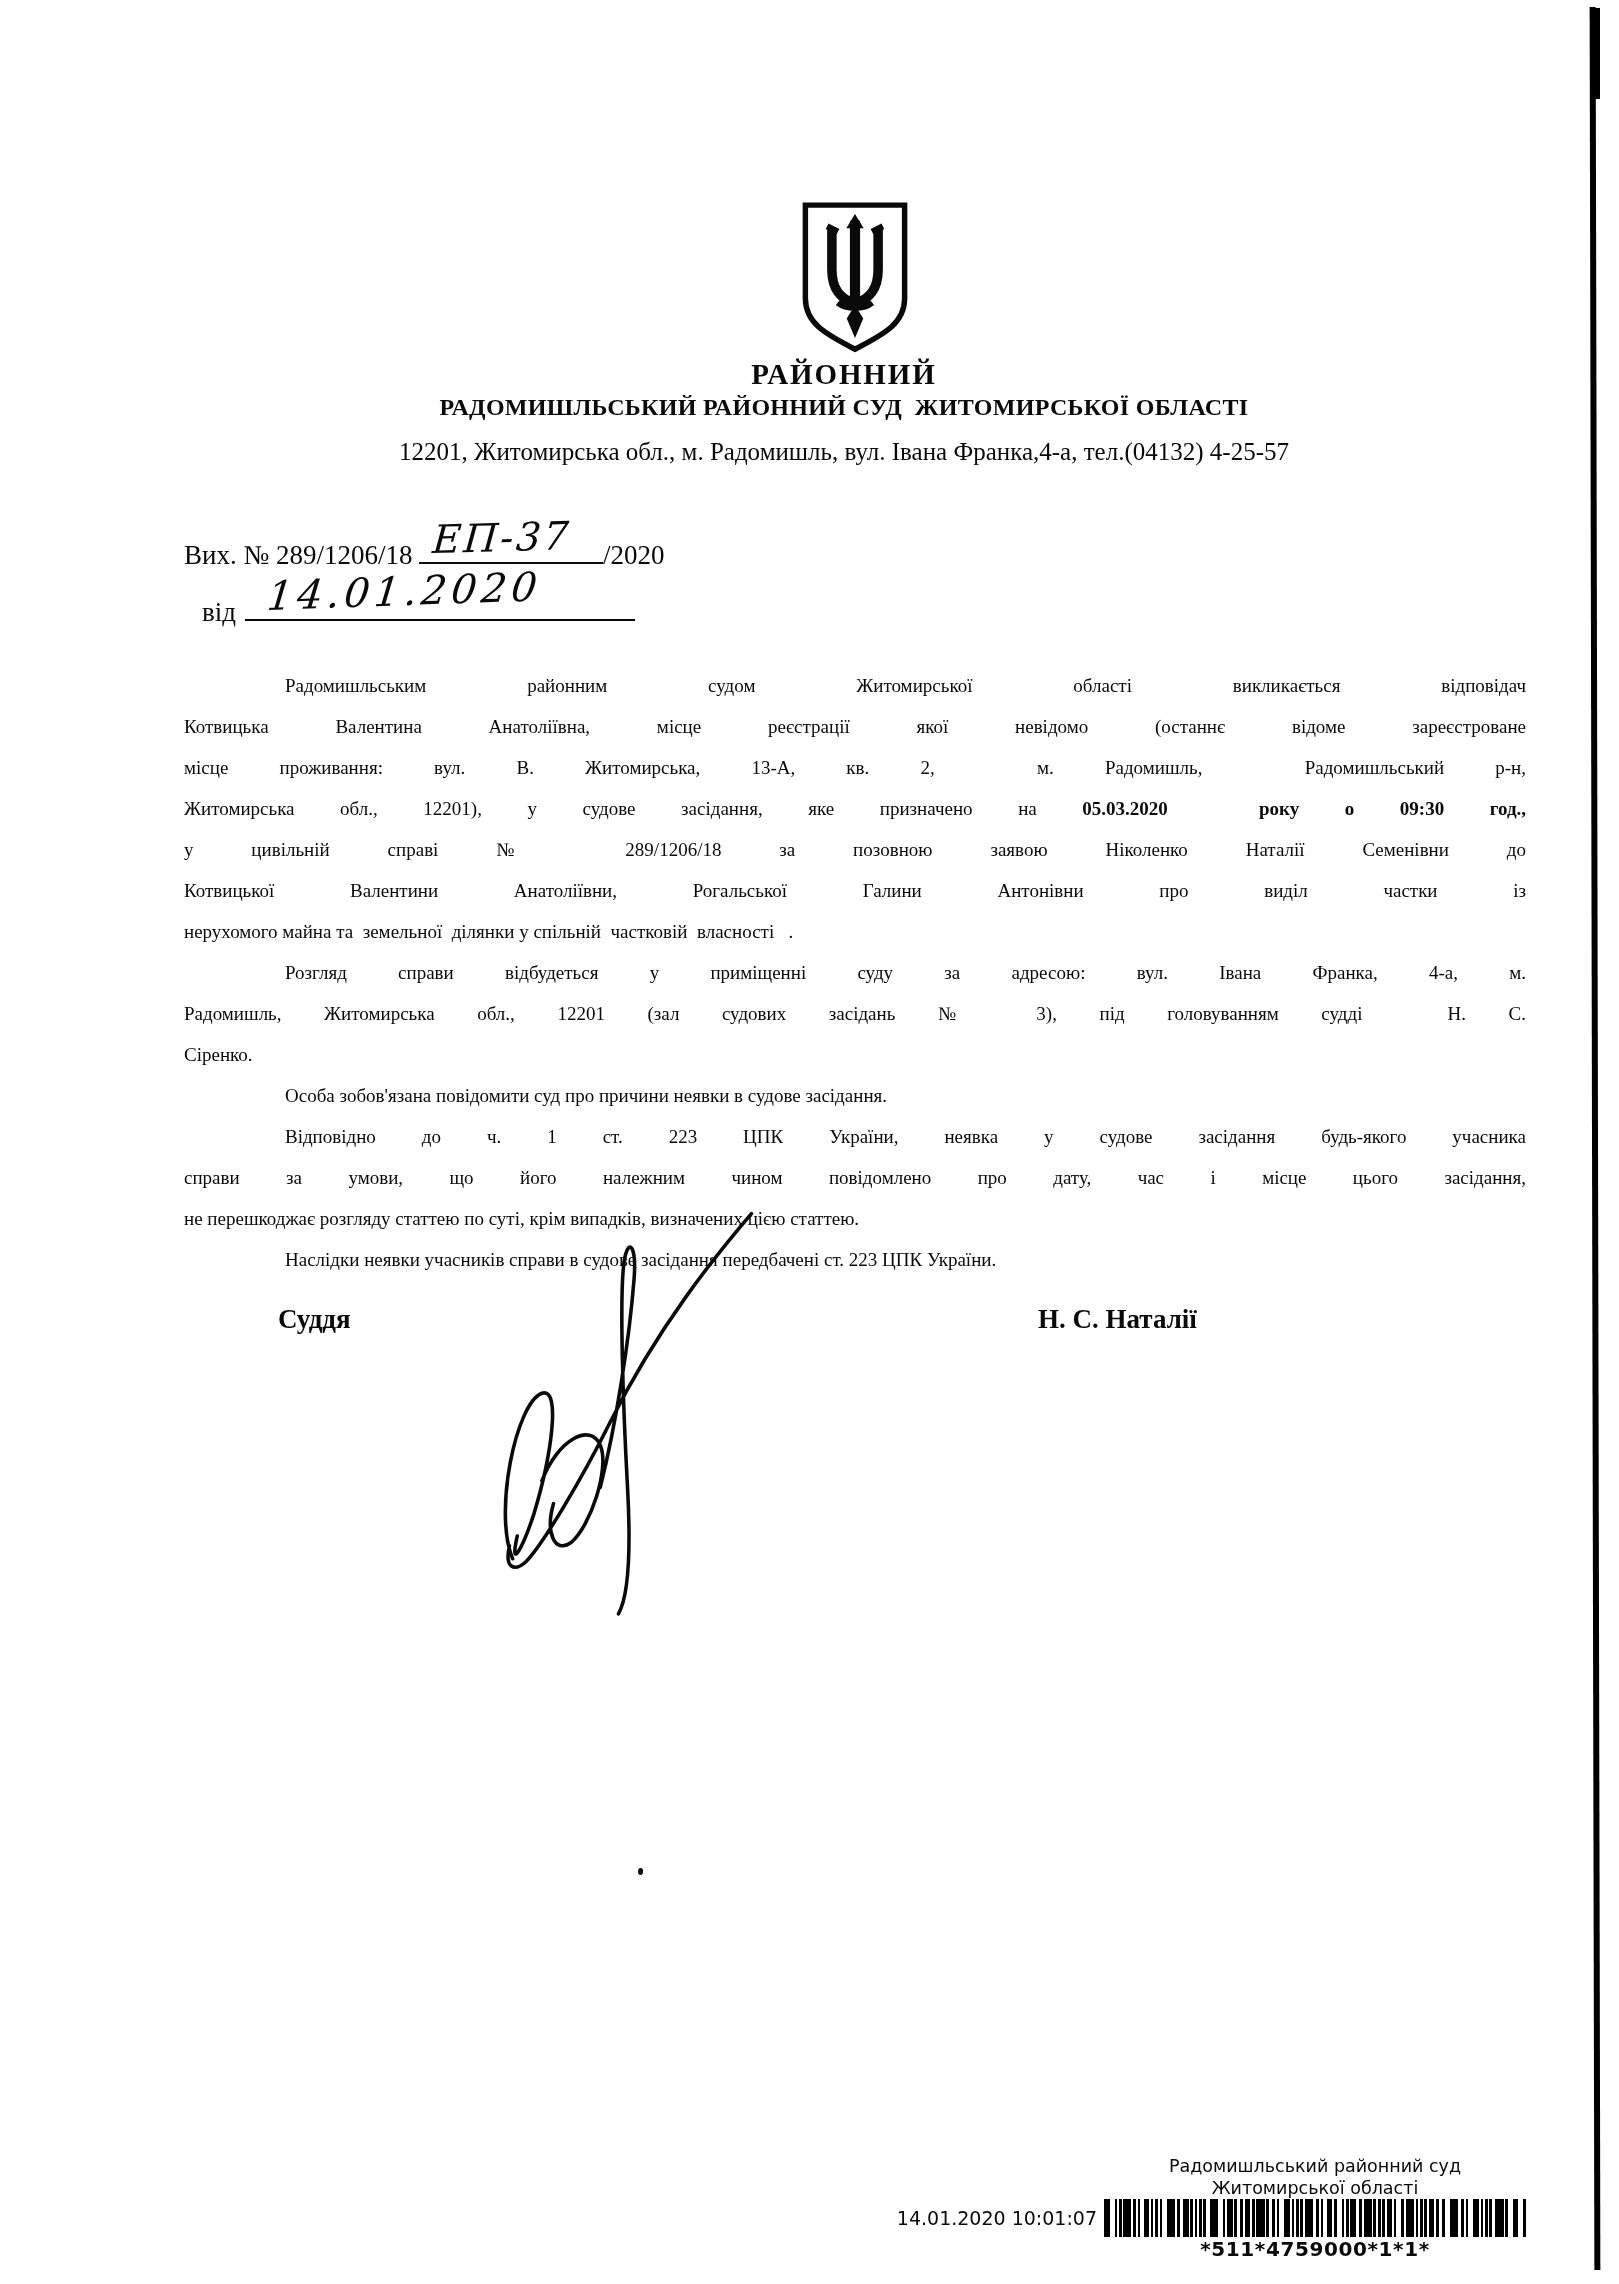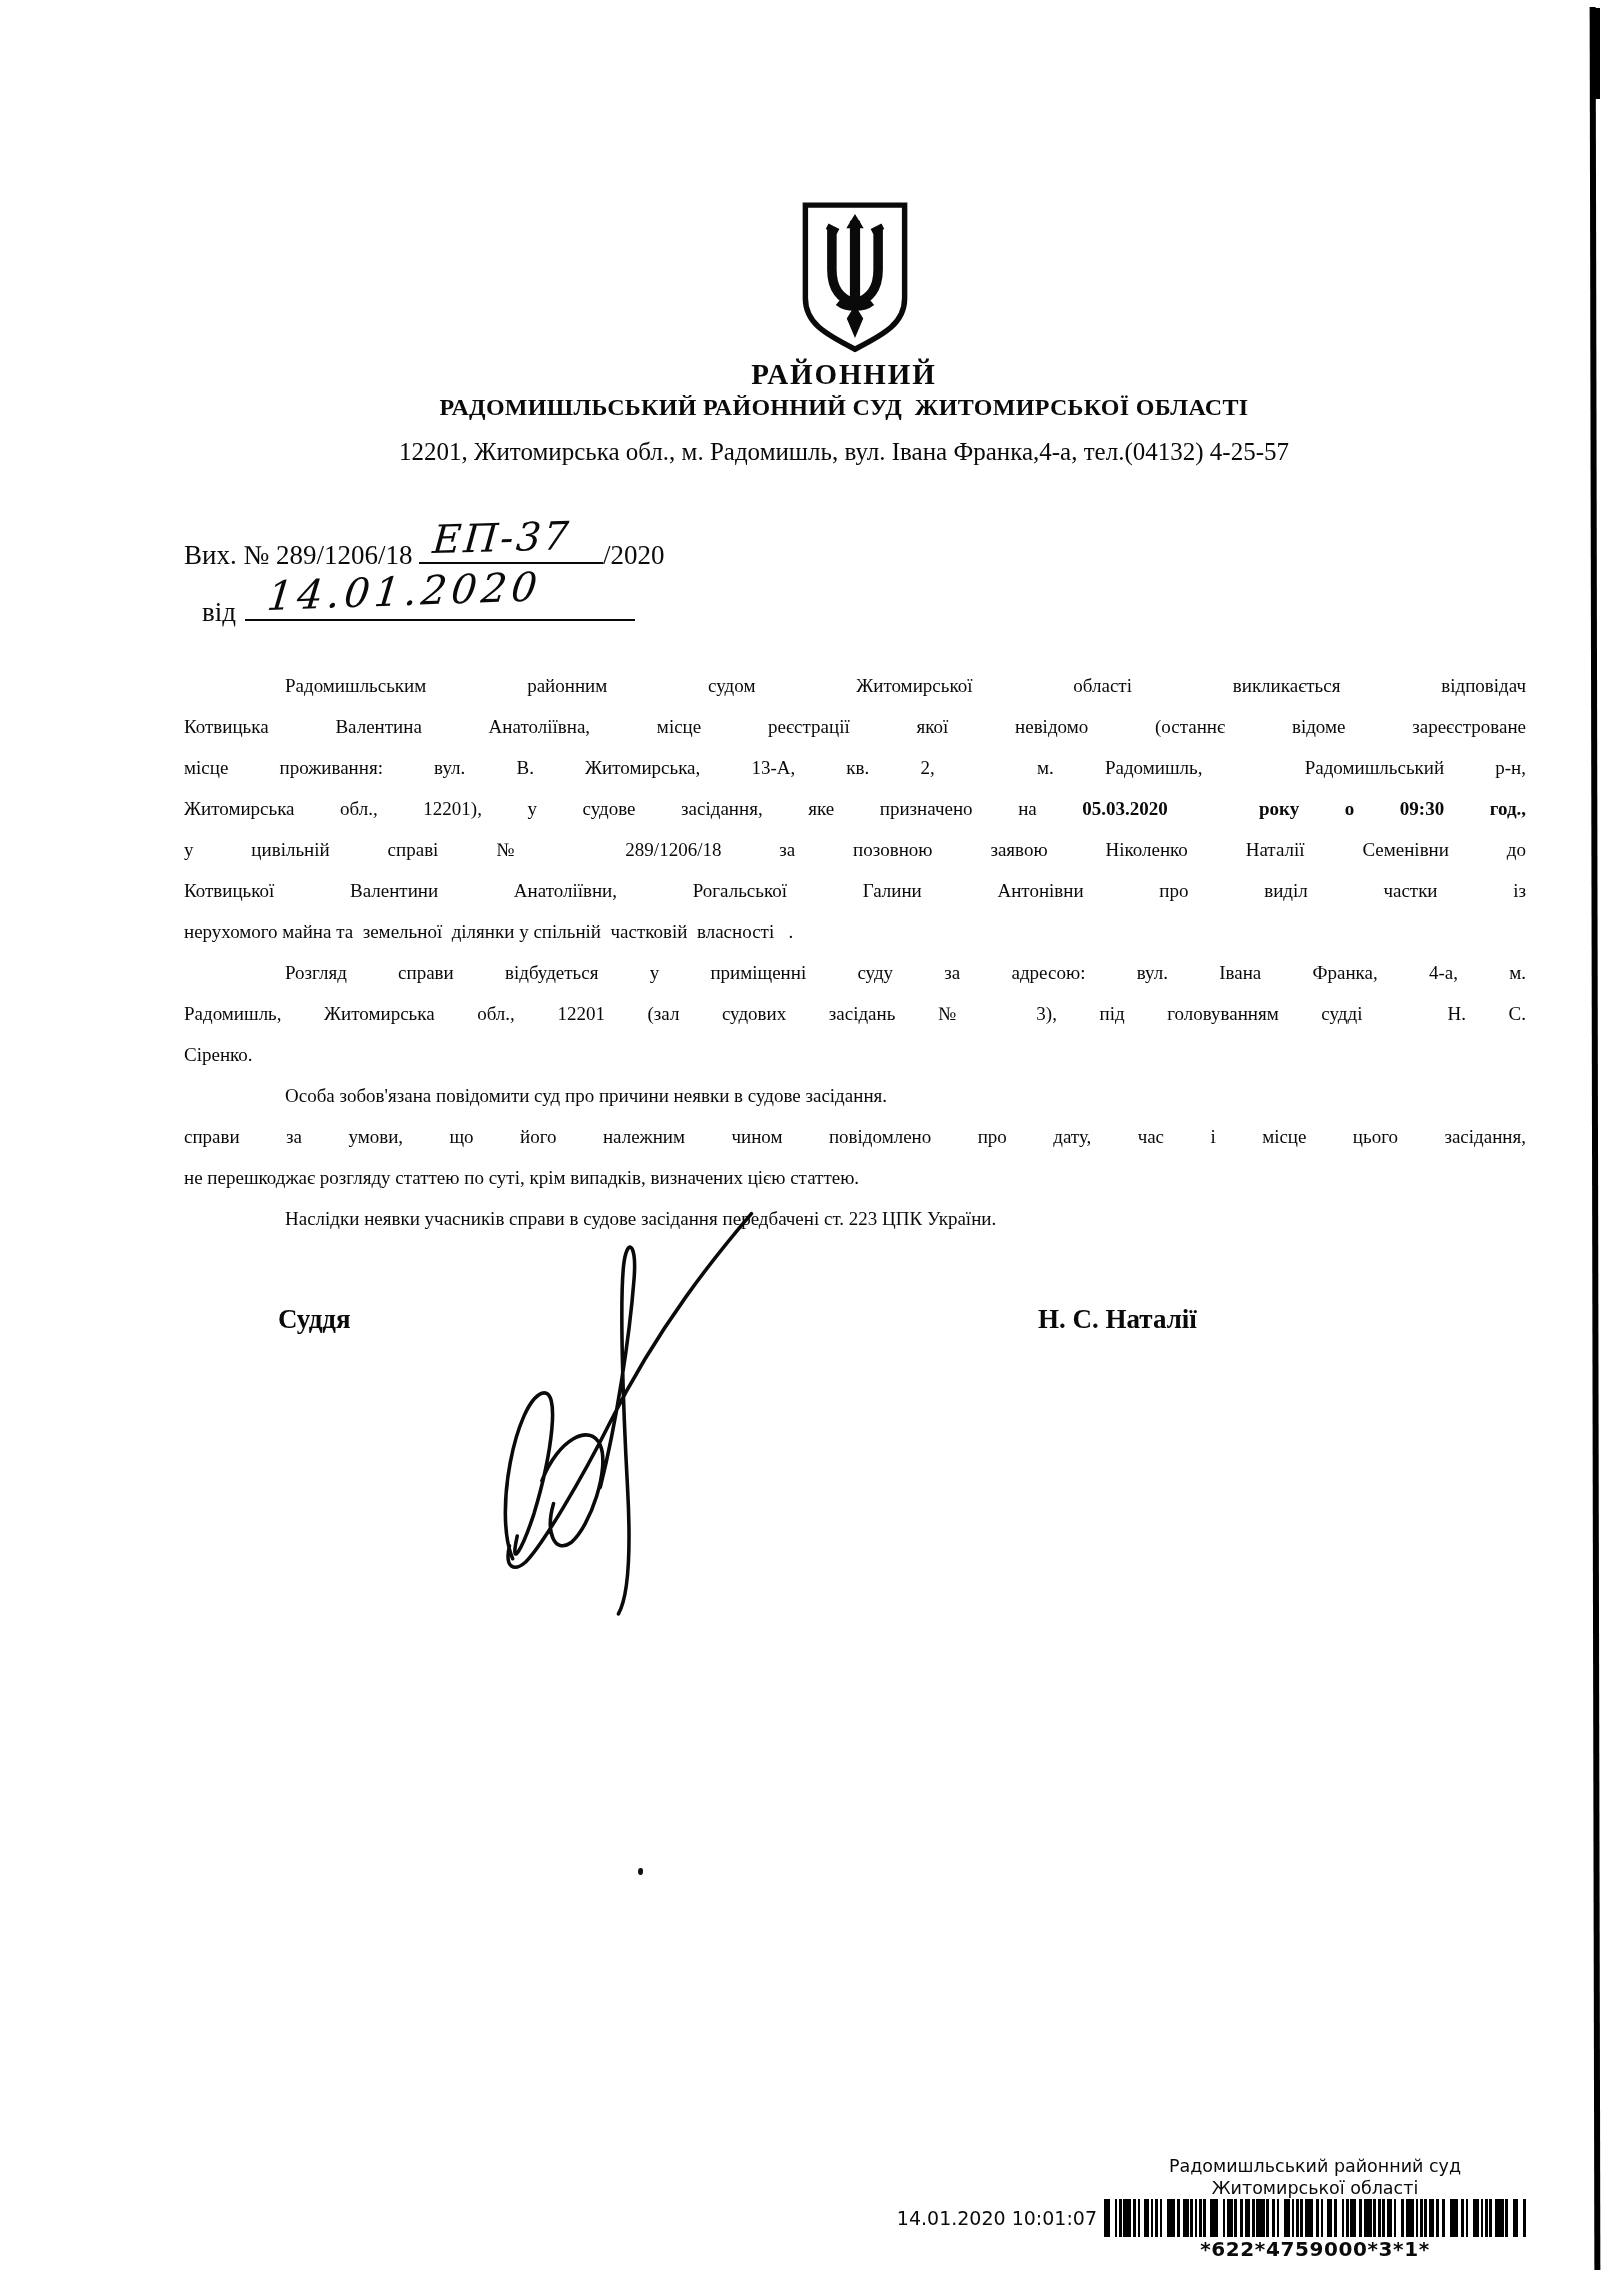--- a/index.html
+++ b/index.html
@@ -92,20 +92,21 @@
       <div class="bline just"><span>Котвицька Валентина Анатоліївна, місце реєстрації якої невідомо (останнє відоме зареєстроване</span></div>
       <div class="bline just"><span>місце проживання: вул. В. Житомирська, 13-А, кв. 2,&nbsp; м. Радомишль,&nbsp; Радомишльський р-н,</span></div>
       <div class="bline just"><span>Житомирська обл., 12201), у судове засідання, яке призначено на </span><span class="b">05.03.2020&nbsp; року о 09:30 год.,</span></div>
       <div class="bline just"><span>у цивільній справі № 289/1206/18 за позовною заявою Ніколенко Наталії Семенівни до</span></div>
       <div class="bline just"><span>Котвицької Валентини Анатоліївни, Рогальської Галини Антонівни про виділ частки із</span></div>
       <div class="bline"><span>нерухомого майна та&nbsp; земельної&nbsp; ділянки у спільній&nbsp; частковій&nbsp; власності&nbsp;&nbsp;&nbsp;.</span></div>
       <div class="bline just ind"><span>Розгляд справи відбудеться у приміщенні суду за адресою: вул. Івана Франка, 4-а, м.</span></div>
       <div class="bline just"><span>Радомишль, Житомирська обл., 12201 (зал судових засідань № 3), під головуванням судді&nbsp; Н. С.</span></div>
       <div class="bline"><span>Сіренко.</span></div>
       <div class="bline ind"><span>Особа зобов'язана повідомити суд про причини неявки в судове засідання.</span></div>
+      <div class="bline just ind"><span>Відповідно до ч. 1 ст. 223 ЦПК України, неявка у судове засідання будь-якого учасника</span></div>
       <div class="bline just"><span>справи за умови, що його належним чином повідомлено про дату, час і місце цього засідання,</span></div>
       <div class="bline"><span>не перешкоджає розгляду статтею по суті, крім випадків, визначених цією статтею.</span></div>
       <div class="bline ind"><span>Наслідки неявки учасників справи в судове засідання передбачені ст. 223 ЦПК України.</span></div>
     </div>
 
   <div class="abs judge-label">Суддя</div>
   <div class="abs judge-name">Н. С. Наталії</div>
   <svg class="abs signature" viewBox="0 0 450 640" xmlns="http://www.w3.org/2000/svg">
     <path d="M443 8 C390 70 300 180 225 330 C180 420 120 520 95 545 C78 560 62 555 70 520
              M75 540 C45 470 80 300 120 285 C150 275 135 380 108 470 C90 525 70 560 82 505
@@ -116,16 +117,16 @@
   <div class="abs speck"></div>
   <div class="abs scan-edge"></div>
   <div class="abs scan-edge-top"></div>
 
   <div class="abs stamp stamp-court">
     <div>Радомишльський районний суд</div>
     <div>Житомирської області</div>
   </div>
   <div class="abs stamp stamp-date">14.01.2020 10:01:07</div>
   <div class="abs barcode" id="barcode"><span style="width:5.5px;margin-right:5px"></span><span style="width:2.7px;margin-right:1.7px"></span><span style="width:2.7px;margin-right:1.7px"></span><span style="width:8.2px;margin-right:1.7px"></span><span style="width:2.7px;margin-right:1.7px"></span><span style="width:2.7px;margin-right:3.4px"></span><span style="width:5.5px;margin-right:1.7px"></span><span style="width:2.7px;margin-right:1.7px"></span><span style="width:2.7px;margin-right:1.7px"></span><span style="width:2.7px;margin-right:5px"></span><span style="width:8.2px;margin-right:1.7px"></span><span style="width:2.7px;margin-right:3.4px"></span><span style="width:5.5px;margin-right:1.7px"></span><span style="width:2.7px;margin-right:1.7px"></span><span style="width:2.7px;margin-right:1.7px"></span><span style="width:2.7px;margin-right:1.7px"></span><span style="width:2.7px;margin-right:3.4px"></span><span style="width:8.2px;margin-right:5px"></span><span style="width:2.7px;margin-right:1.7px"></span><span style="width:5.5px;margin-right:1.7px"></span><span style="width:2.7px;margin-right:3.4px"></span><span style="width:2.7px;margin-right:1.7px"></span><span style="width:5.5px;margin-right:1.7px"></span><span style="width:2.7px;margin-right:1.7px"></span><span style="width:8.2px;margin-right:1.7px"></span><span style="width:2.7px;margin-right:3.4px"></span><span style="width:2.7px;margin-right:1.7px"></span><span style="width:2.7px;margin-right:5px"></span><span style="width:5.5px;margin-right:1.7px"></span><span style="width:2.7px;margin-right:1.7px"></span><span style="width:2.7px;margin-right:1.7px"></span><span style="width:2.7px;margin-right:1.7px"></span><span style="width:8.2px;margin-right:3.4px"></span><span style="width:2.7px;margin-right:1.7px"></span><span style="width:2.7px;margin-right:3.4px"></span><span style="width:5.5px;margin-right:1.7px"></span><span style="width:2.7px;margin-right:5px"></span><span style="width:2.7px;margin-right:1.7px"></span><span style="width:2.7px;margin-right:1.7px"></span><span style="width:5.5px;margin-right:3.4px"></span><span style="width:2.7px;margin-right:1.7px"></span><span style="width:8.2px;margin-right:1.7px"></span><span style="width:2.7px;margin-right:1.7px"></span><span style="width:2.7px;margin-right:1.7px"></span><span style="width:2.7px;margin-right:1.7px"></span><span style="width:5.5px;margin-right:1.7px"></span><span style="width:2.7px;margin-right:5px"></span><span style="width:2.7px;margin-right:1.7px"></span><span style="width:8.2px;margin-right:1.7px"></span><span style="width:2.7px;margin-right:1.7px"></span><span style="width:2.7px;margin-right:1.7px"></span><span style="width:2.7px;margin-right:1.7px"></span><span style="width:5.5px;margin-right:1.7px"></span><span style="width:2.7px;margin-right:3.4px"></span><span style="width:2.7px;margin-right:5px"></span><span style="width:8.2px;margin-right:3.4px"></span><span style="width:2.7px;margin-right:1.7px"></span><span style="width:2.7px;margin-right:5px"></span><span style="width:5.5px;margin-right:1.7px"></span><span style="width:2.7px;margin-right:1.7px"></span><span style="width:2.7px;margin-right:1.7px"></span><span style="width:2.7px;margin-right:3.4px"></span><span style="width:8.2px;margin-right:1.7px"></span><span style="width:2.7px;margin-right:5px"></span><span style="width:5.5px;margin-right:5px"></span><span style="width:2.7px;margin-right:1.7px"></span></div>
-  <div class="abs stamp barcode-caption">*622*4759000*3*1*</div>
+  <div class="abs stamp barcode-caption">*511*4759000*1*1*</div>
 
 </div>
 
 
 </body></html>

